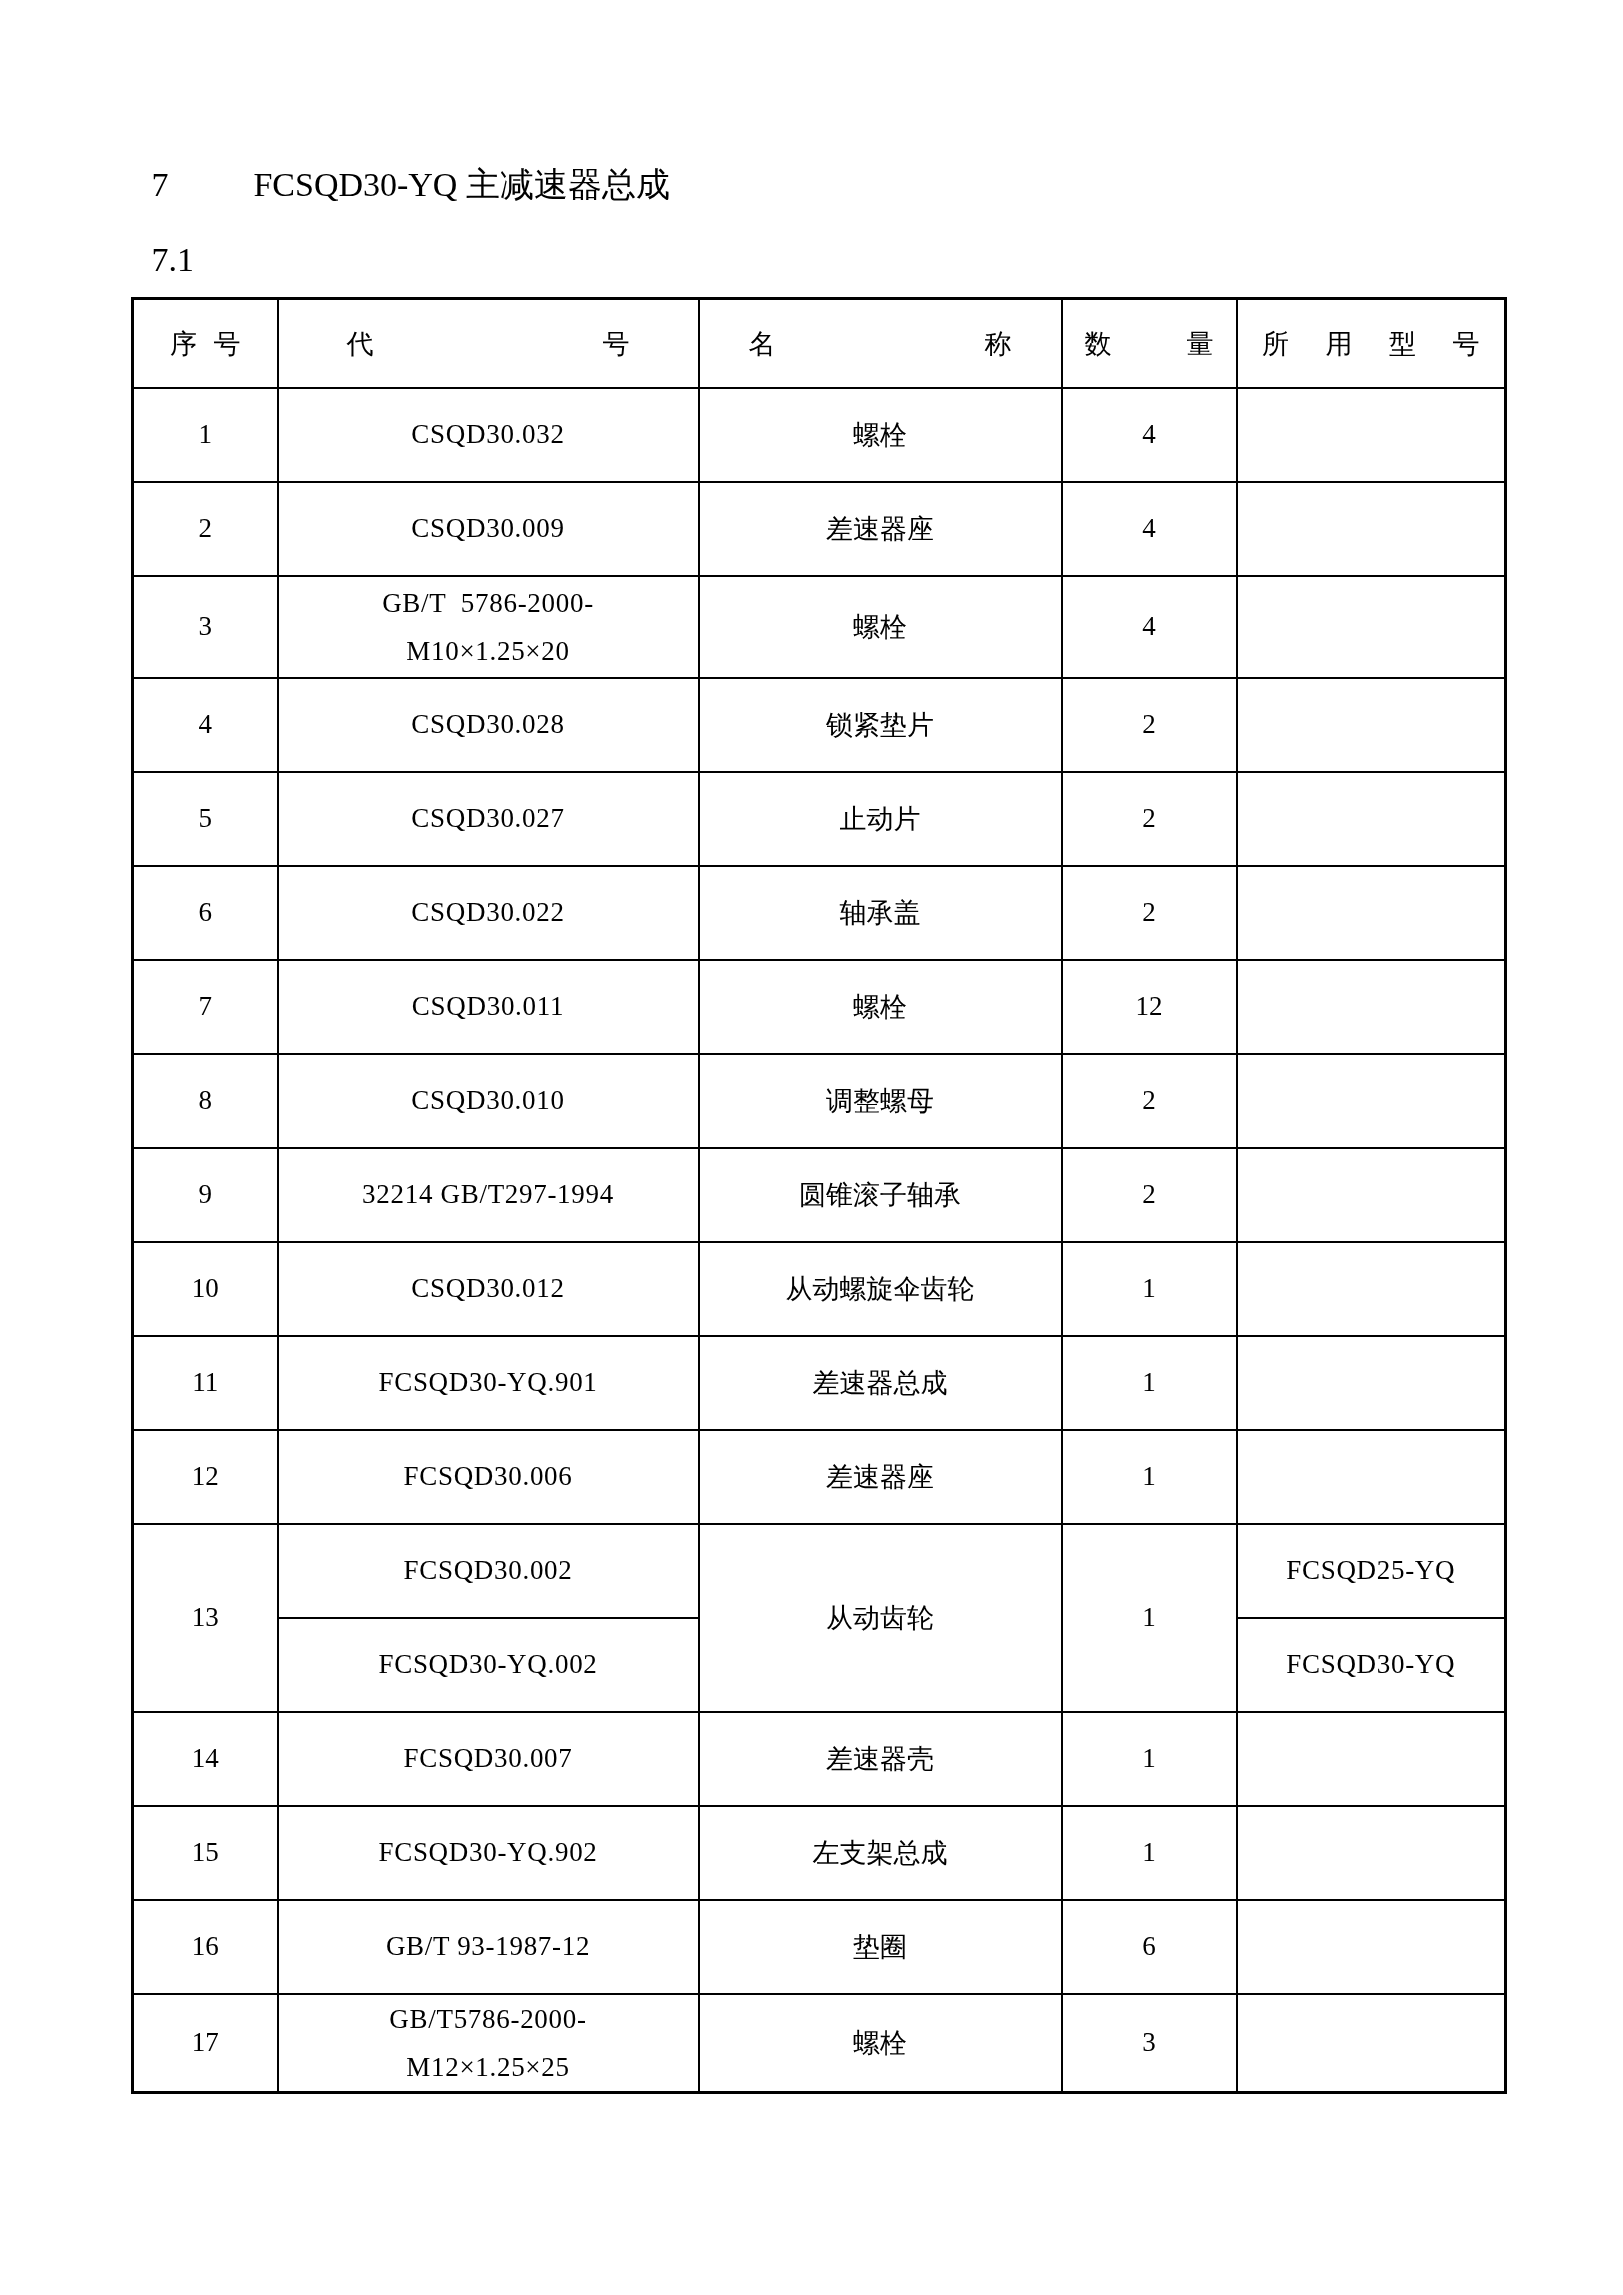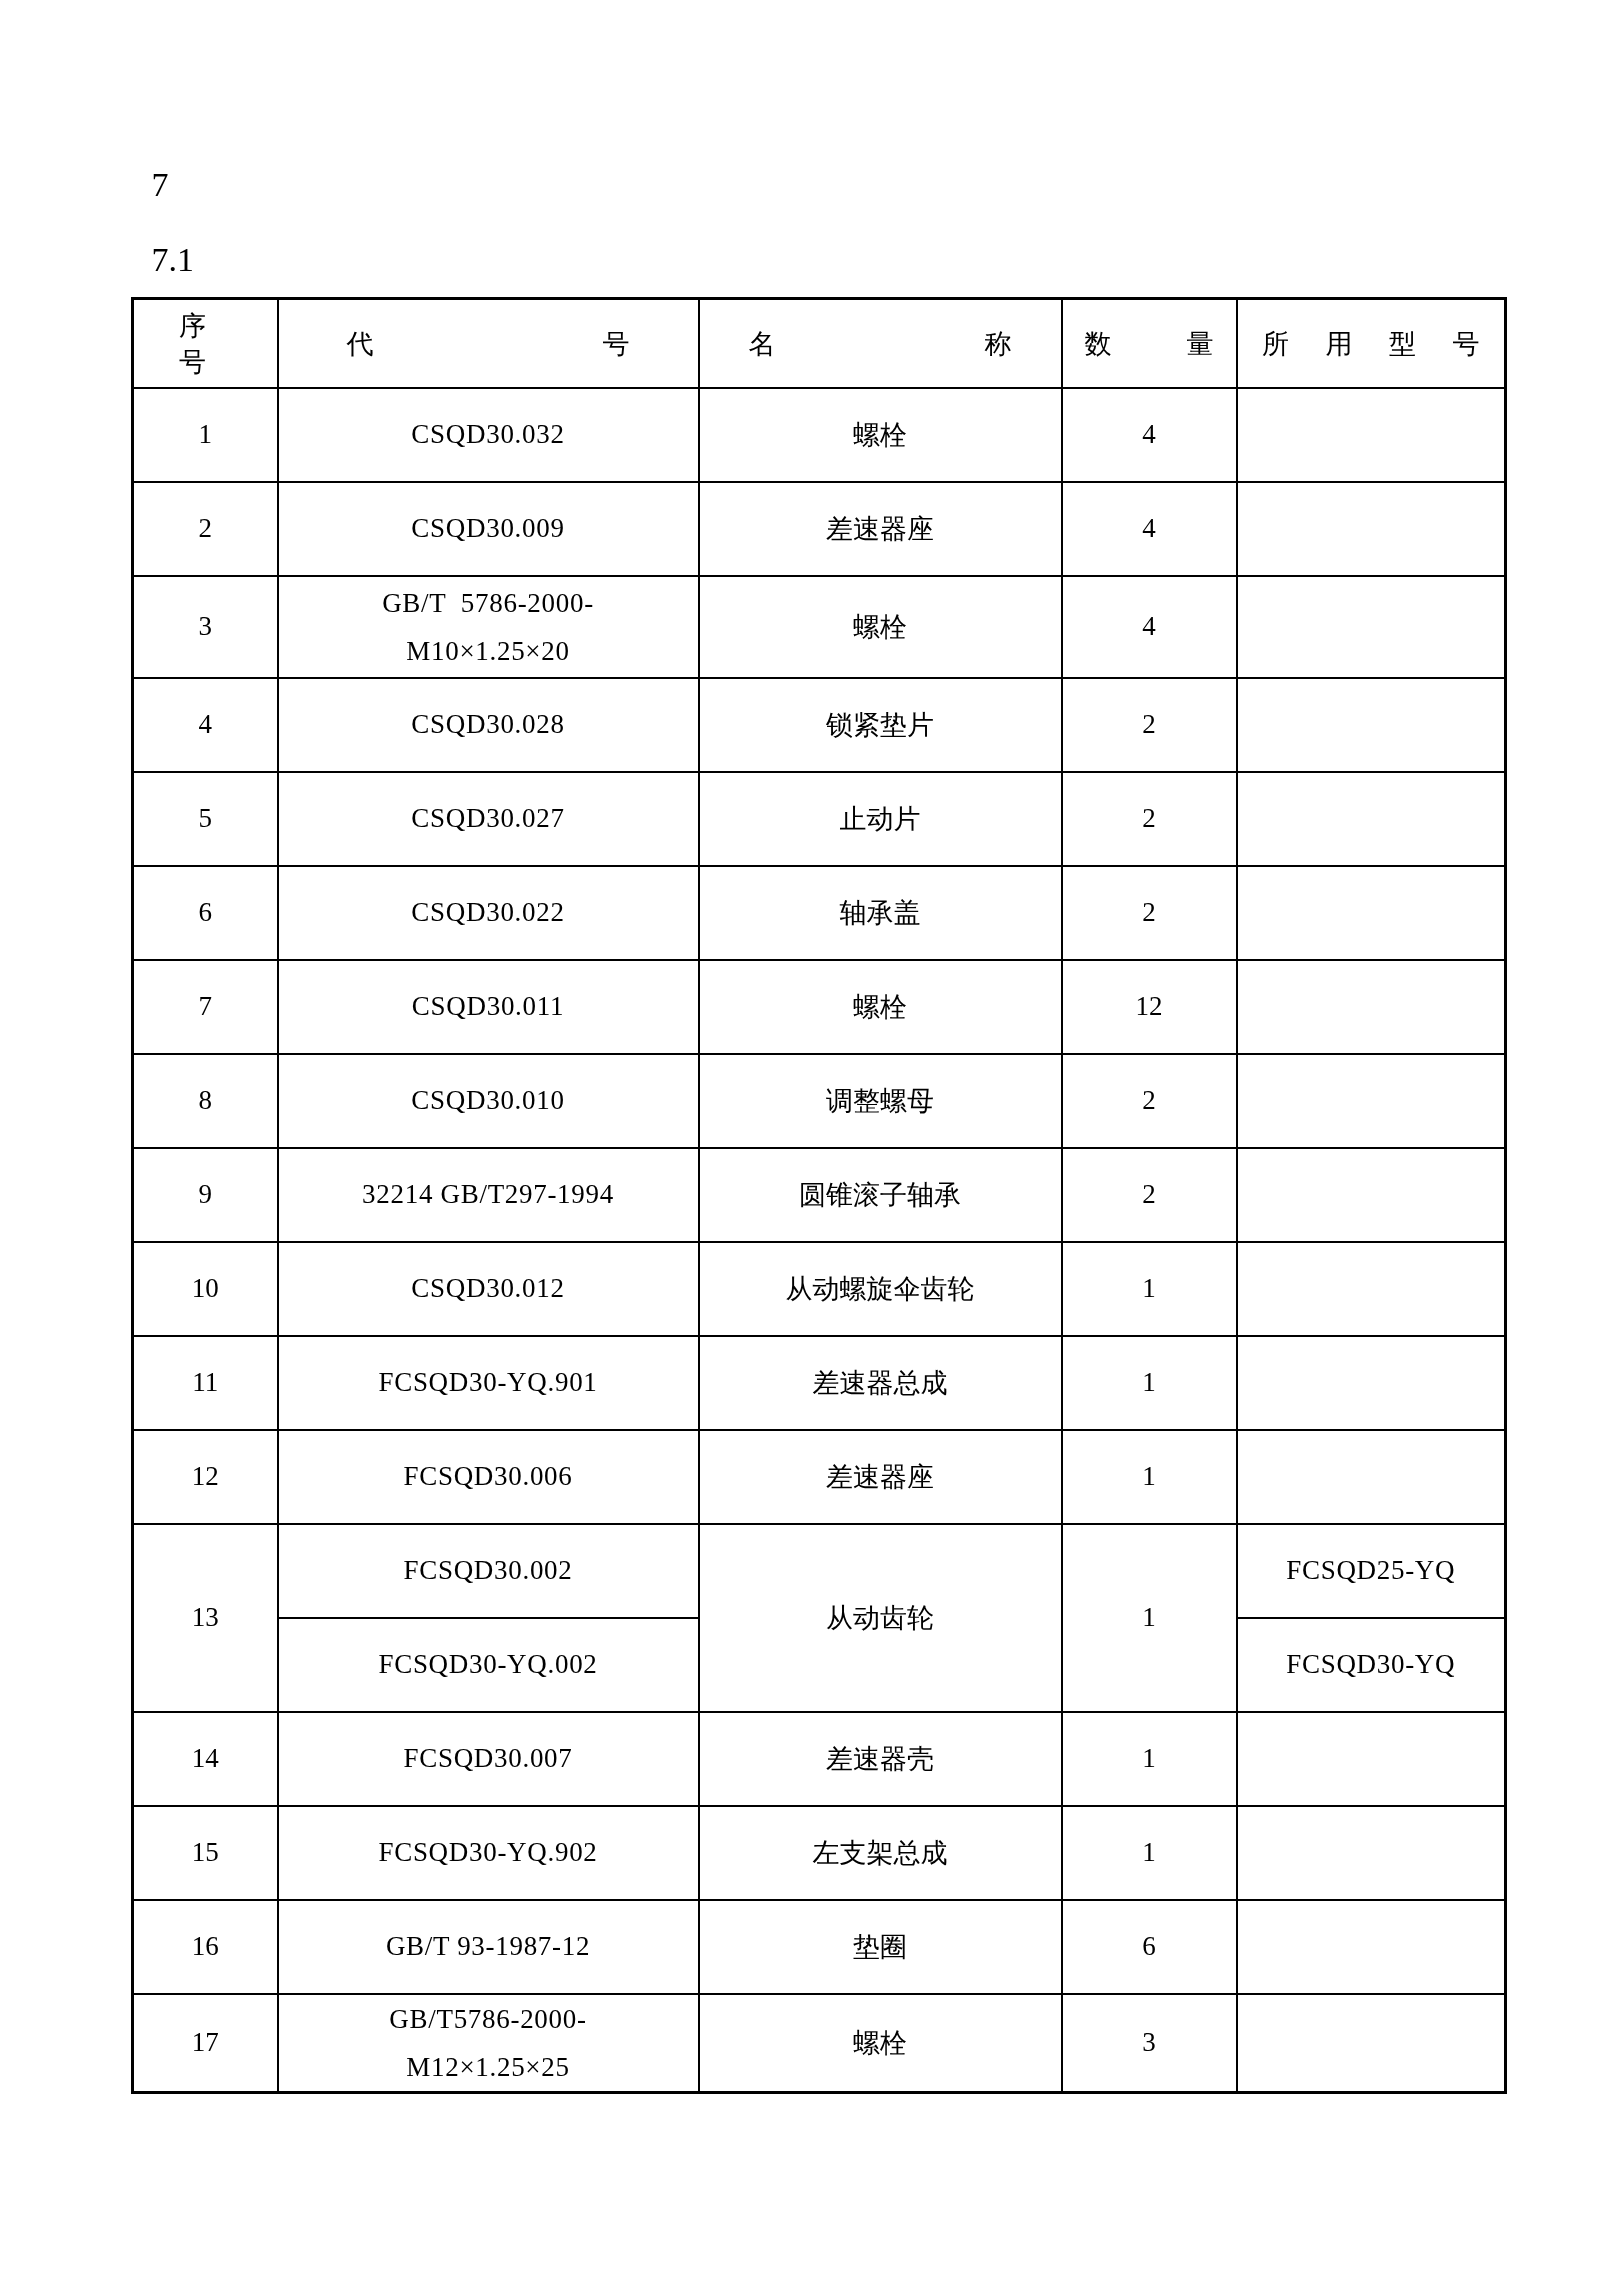--- a/index.html
+++ b/index.html
@@ -62,39 +62,40 @@
   thead tr { height: 89px; }
   tr.r      { height: 94px; }
   tr.tall-a { height: 102px; }
   tr.tall-b { height: 84px; }
 
   .th-spread {
     text-align: justify;
     text-align-last: justify;
     -moz-text-align-last: justify;
   }
-  .pad-seq   { padding: 0 45px; }
+  .pad-seq   { padding: 0 36px; }
   .pad-code  { padding: 0 68px; }
   .pad-name  { padding: 0 49px; }
   .pad-qty   { padding: 0 22px; }
   .pad-model { padding: 0 24.5px; }
 
   .c-code, .c-model { letter-spacing: 0.7px; text-align: center; }
   .code-line {
     white-space: pre-wrap;
     line-height: 48px;
   }
 </style>
 </head>
 <body>
 
 <div class="page">
 
   <div class="heading heading-1">
     <span class="h-num">7</span>
+    <span class="h-text">FCSQD30-YQ 主减速器总成</span>
   </div>
 
   <div class="heading heading-2">
     <span class="h-num">7.1</span>
   </div>
 
   <table class="parts">
     <colgroup>
       <col class="w-seq">
         <col class="w-code">

